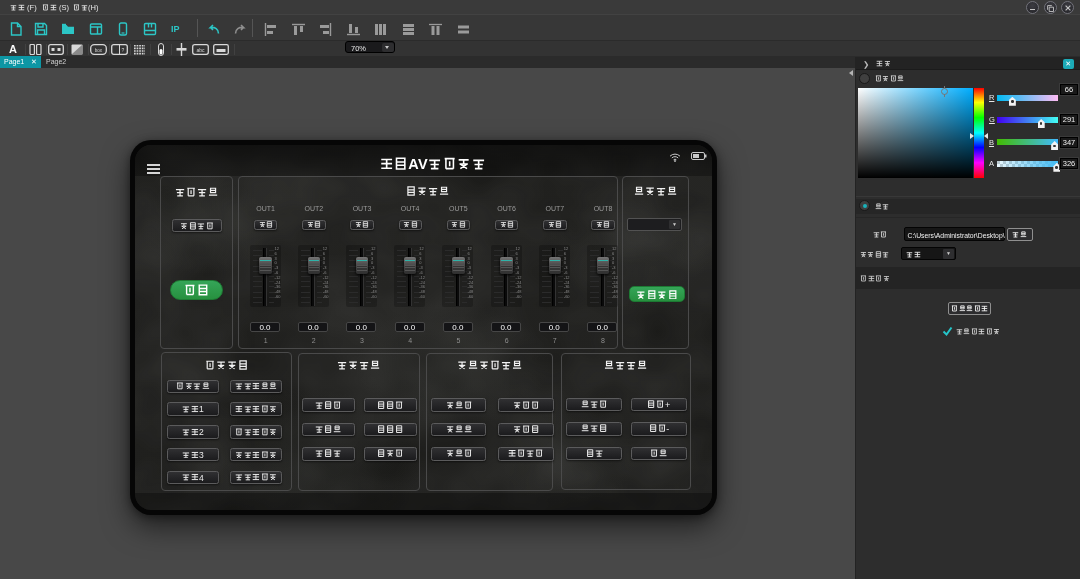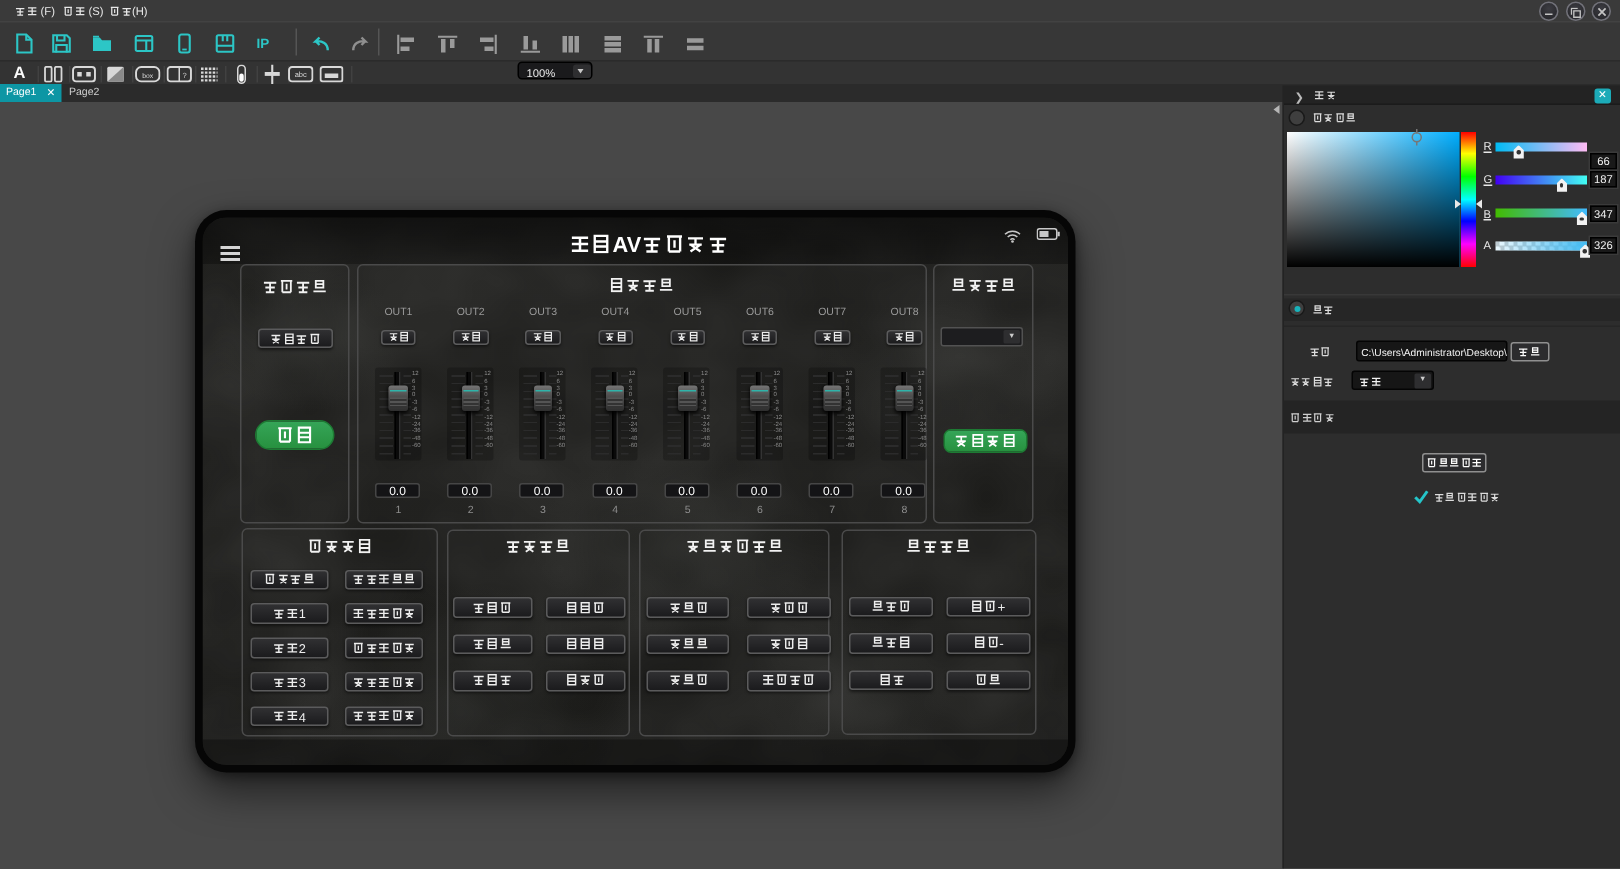--- a/index.html
+++ b/index.html
@@ -234,21 +234,21 @@
 <svg style="position:absolute;left:192px;top:3px" width="17" height="11" viewBox="0 0 17 11">
       <rect x="0.7" y="0.7" width="15.6" height="9.6" rx="2" stroke="#d8d8d8" stroke-width="1.3" fill="none"></rect>
       <text x="8.5" y="7.6" font-size="5" fill="#d8d8d8" text-anchor="middle" font-family="Liberation Sans">abc</text>
     </svg>
 <svg style="position:absolute;left:213px;top:3px" width="16" height="11" viewBox="0 0 16 11">
       <rect x="0.7" y="0.7" width="14.6" height="9.6" rx="1.5" stroke="#d8d8d8" stroke-width="1.3" fill="none"></rect>
       <rect x="3.5" y="5" width="9" height="3" fill="#d8d8d8"></rect>
     </svg>
 </div>
 <div class="abs" id="zoombox">
-    <span style="position:absolute;left:5px;top:2px">100%</span>
+    <span style="position:absolute;left:5px;top:2px">70%</span>
     <span class="btn">
       <span style="position:absolute;left:3.5px;top:3px;width:0;height:0;border-left:2.5px solid transparent;border-right:2.5px solid transparent;border-top:3.5px solid #c9c9c9"></span>
     </span>
   </div>
 
 <div class="abs" id="tabbar"></div>
 <div class="abs tab1">
     <span style="position:absolute;left:4px;top:2px">Page1</span>
     <span style="position:absolute;left:31px;top:2px;font-size:7px">✕</span>
   </div>
@@ -770,25 +770,25 @@
       <div style="position:absolute;left:86px;top:6.5px;width:1px;height:3px;background:#777"></div>
 </div>
 <div class="abs" id="hue" style="left:117.5px;top:30.5px;width:10px;height:90px;background:linear-gradient(#f00 0%,#ff0 16%,#0f0 33%,#0ff 50%,#00f 66%,#f0f 83%,#f00 100%)"></div>
 <div class="abs" style="left:113.5px;top:75.5px;width:0;height:0;border-top:3px solid transparent;border-bottom:3px solid transparent;border-left:4px solid #e8e8e8"></div>
 <div class="abs" style="left:128px;top:75.5px;width:0;height:0;border-top:3px solid transparent;border-bottom:3px solid transparent;border-right:4px solid #e8e8e8"></div>
 
 <div id="sliders">
       <span class="slab" style="left:133px;top:36.2px;text-decoration:underline">R</span>
       <div class="strack" style="left:140.5px;top:37.7px;background:linear-gradient(to right,rgb(0,187,243),rgb(255,187,243))"></div>
       <div class="shandle" style="left:152.86px;top:39.7px"></div>
-      <div class="svalbox" style="left:204px;top:45px">66</div>
+      <div class="svalbox" style="left:204px;top:27px">66</div>
       <span class="slab" style="left:133px;top:58.4px;text-decoration:underline">G</span>
       <div class="strack" style="left:140.5px;top:59.9px;background:linear-gradient(to right,rgb(66,0,243),rgb(66,255,243))"></div>
       <div class="shandle" style="left:181.713px;top:61.9px"></div>
-      <div class="svalbox" style="left:204px;top:57.4px">187</div>
+      <div class="svalbox" style="left:204px;top:57.4px">291</div>
       <span class="slab" style="left:133px;top:80.5px;text-decoration:underline">B</span>
       <div class="strack" style="left:140.5px;top:82px;background:linear-gradient(to right,rgb(66,187,0),rgb(66,187,255))"></div>
       <div class="shandle" style="left:195.13299999999998px;top:84px"></div>
       <div class="svalbox" style="left:204px;top:79.5px">347</div>
       <span class="slab" style="left:133px;top:102.3px;">A</span>
       <div class="strack" style="left:140.5px;top:103.8px;background:linear-gradient(to right,rgba(66,187,243,0.1),rgb(66,187,243)),repeating-conic-gradient(#fff 0 25%,#ccc 0 50%) 0 0/6px 6px"></div>
       <div class="shandle" style="left:197.39px;top:105.8px"></div>
       <div class="svalbox" style="left:204px;top:101.3px">326</div>
     </div>
 

